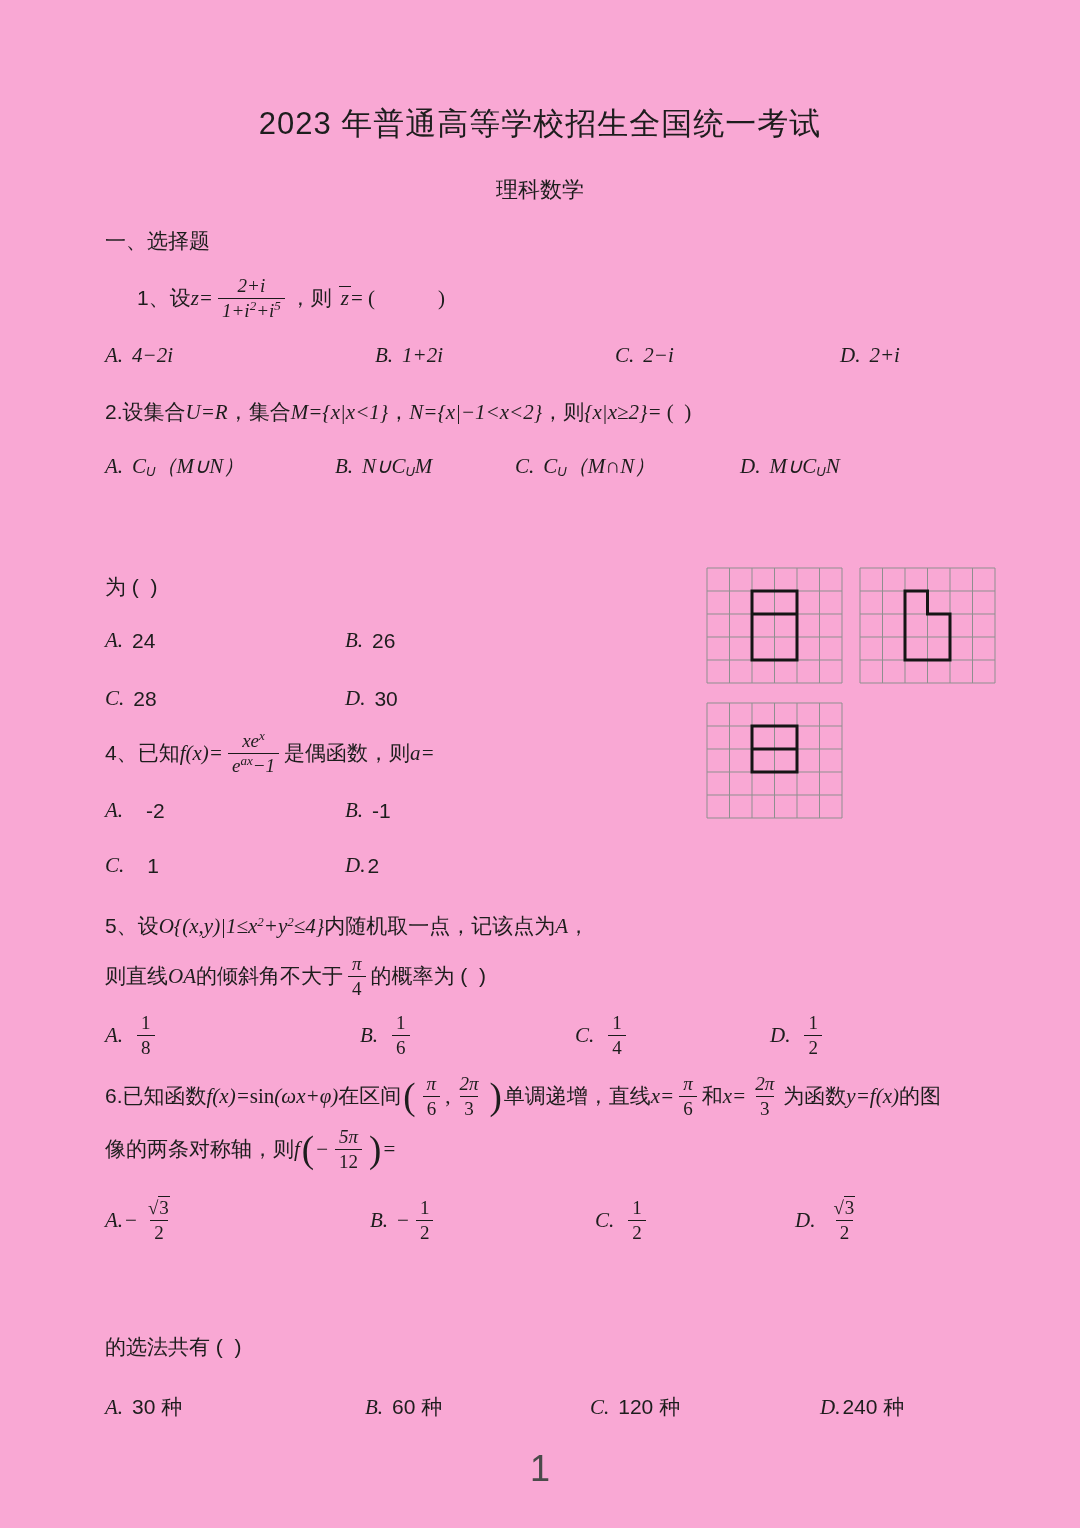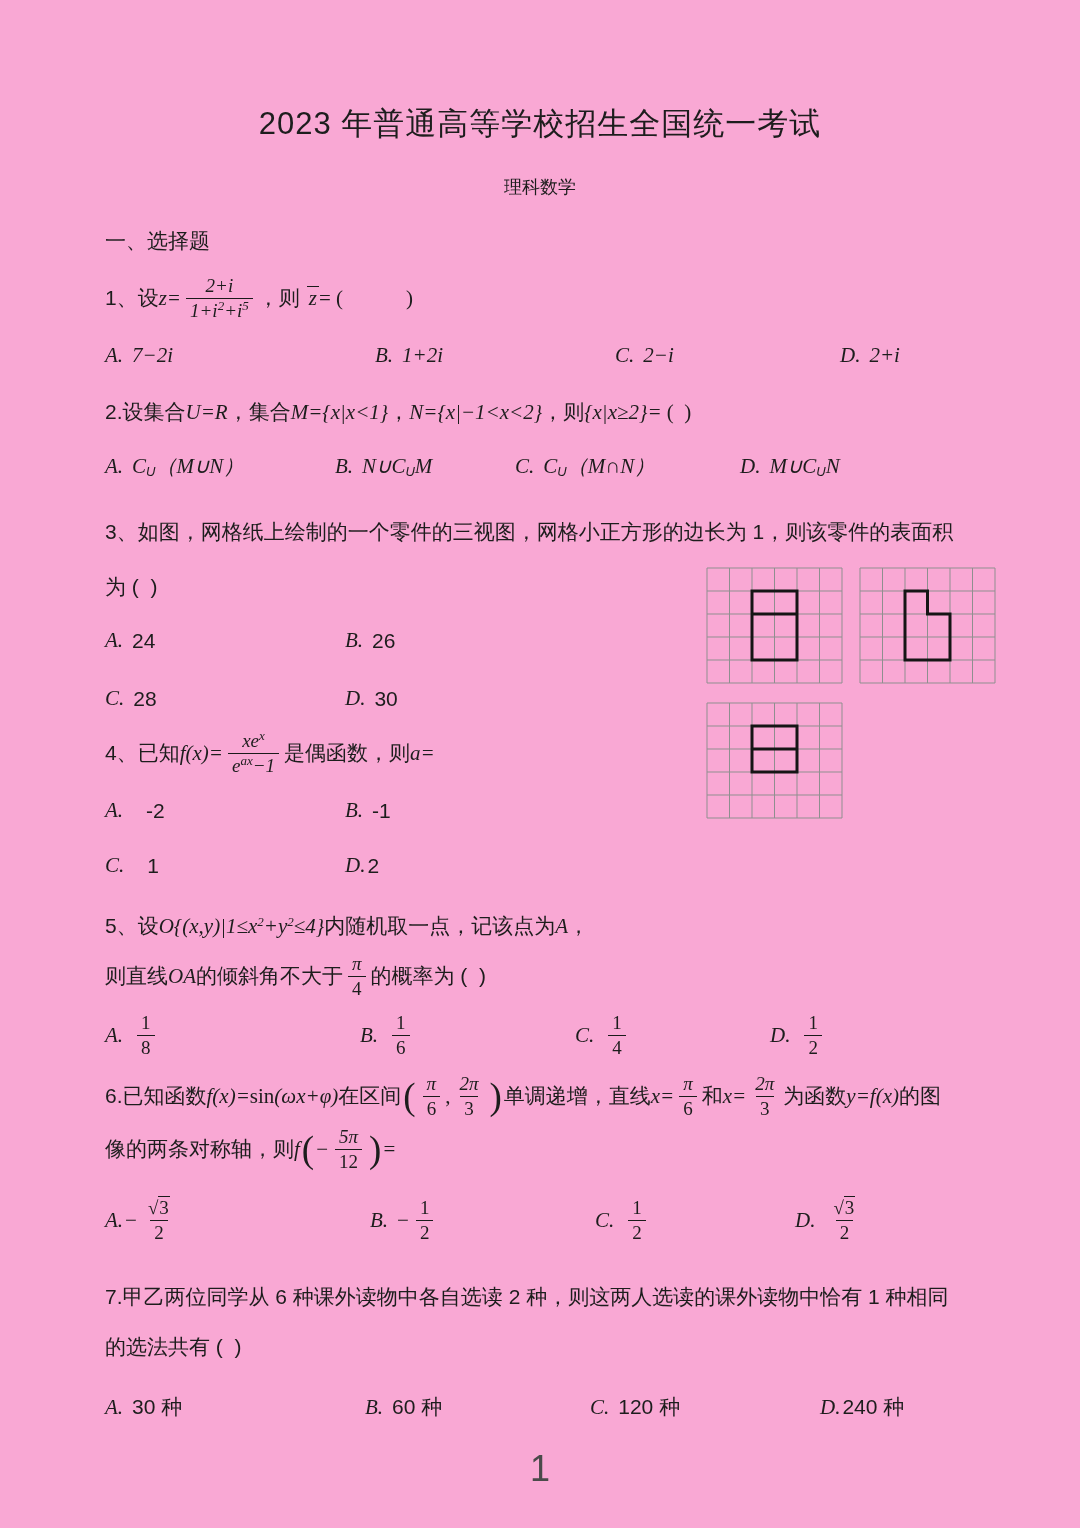--- a/index.html
+++ b/index.html
@@ -9,21 +9,21 @@
   .full{left:0;right:0;text-align:center;}
   .frow{display:flex;align-items:center;}
   .orow{display:grid;right:60px;align-items:center;}
   .gq1{grid-template-columns:270px 240px 225px auto;}
   .gq2{grid-template-columns:230px 180px 225px auto;}
   .g2c{grid-template-columns:240px auto;}
   .gq5{grid-template-columns:255px 215px 195px auto;}
   .gq6{grid-template-columns:265px 225px 200px auto;}
   .gq7{grid-template-columns:260px 225px 230px auto;}
   .title{font-size:31px;letter-spacing:1px;font-weight:400;margin:0;}
-  .subtitle{font-size:18px;}
+  .subtitle{font-size:22px;}
   .ch{font-family:"Liberation Sans",sans-serif;}
   .math{font-family:"Liberation Serif",serif;font-style:italic;}
   .mup{font-family:"Liberation Serif",serif;font-style:normal;}
   .pre{white-space:pre;}
   .lbl{font-family:"Liberation Serif",serif;font-style:italic;margin-right:9px;}
   .opt{display:flex;align-items:center;}
   .frac{display:inline-flex;flex-direction:column;align-items:center;vertical-align:middle;
         margin:0 5px;font-family:"Liberation Serif",serif;font-style:italic;font-size:19px;line-height:1.12;}
   .frac .num{padding:0 4px 1px;}
   .frac .den{border-top:1.4px solid #1a1a1a;padding:1px 4px 0;}
@@ -40,36 +40,36 @@
 </style>
 </head>
 <body>
 
 <div class="page">
 
   <h1 class="abs full title" style="top:103px;">2023 年普通高等学校招生全国统一考试</h1>
   <div class="abs full subtitle" style="top:175px;">理科数学</div>
   <div class="abs" style="top:227px;">一、选择题</div>
 
-  <div class="abs frow" style="top:270px;height:56px;">
+  <div class="abs frow" style="top:270px;height:56px;margin-left:32px;">
     <span class="ch">1、设</span>
     <span class="math">z=</span>
     <span class="frac">
       <span class="num">2+i</span>
       <span class="den"><span>1+i</span><span class="sup">2</span><span>+i</span><span class="sup">5</span></span>
     </span>
     <span class="ch">，则</span>
     <span class="math ovl">z</span>
     <span class="mup pre">= (            )</span>
   </div>
 
   <div class="abs orow gq1" style="top:343px;height:24px;">
     <span class="opt">
         <span class="lbl">A.</span>
-        <span class="math">7−2i</span>
+        <span class="math">4−2i</span>
       </span>
     <span class="opt">
         <span class="lbl">B.</span>
         <span class="math">1+2i</span>
       </span>
     <span class="opt">
         <span class="lbl">C.</span>
         <span class="math">2−i</span>
       </span>
     <span class="opt">
@@ -110,21 +110,20 @@
         <span class="math">（M∩N）</span>
       </span>
     <span class="opt">
         <span class="lbl">D.</span>
         <span class="math">M∪C</span>
         <span class="sub">U</span>
         <span class="math">N</span>
       </span>
   </div>
 
-  <div class="abs" style="top:518px;">3、如图，网格纸上绘制的一个零件的三视图，网格小正方形的边长为 1，则该零件的表面积</div>
   <div class="abs pre" style="top:573px;">为 (  )</div>
 
   <div class="grid-fig" style="left:706px;top:567px;"><svg width="137" height="117" viewBox="-1 -1 137 117" xmlns="http://www.w3.org/2000/svg">
         <line x1="0" y1="0" x2="0" y2="115" stroke="#8f8f8f" stroke-width="1"></line>
         <line x1="22.5" y1="0" x2="22.5" y2="115" stroke="#8f8f8f" stroke-width="1"></line>
         <line x1="45" y1="0" x2="45" y2="115" stroke="#8f8f8f" stroke-width="1"></line>
         <line x1="67.5" y1="0" x2="67.5" y2="115" stroke="#8f8f8f" stroke-width="1"></line>
         <line x1="90" y1="0" x2="90" y2="115" stroke="#8f8f8f" stroke-width="1"></line>
         <line x1="112.5" y1="0" x2="112.5" y2="115" stroke="#8f8f8f" stroke-width="1"></line>
         <line x1="135" y1="0" x2="135" y2="115" stroke="#8f8f8f" stroke-width="1"></line>
@@ -348,21 +347,20 @@
       </span>
     <span class="opt">
         <span class="lbl">D.</span>
         <span class="frac">
           <span class="num"><span class="rad">√</span><span class="radv mup">3</span></span>
           <span class="den mup">2</span>
         </span>
       </span>
   </div>
 
-  <div class="abs" style="top:1283px;">7.甲乙两位同学从 6 种课外读物中各自选读 2 种，则这两人选读的课外读物中恰有 1 种相同</div>
   <div class="abs pre" style="top:1333px;">的选法共有 (  )</div>
   <div class="abs orow gq7" style="top:1393px;height:26px;">
     <span class="opt">
         <span class="lbl">A.</span>
         <span class="ch">30 种</span>
       </span>
     <span class="opt">
         <span class="lbl">B.</span>
         <span class="ch">60 种</span>
       </span>

